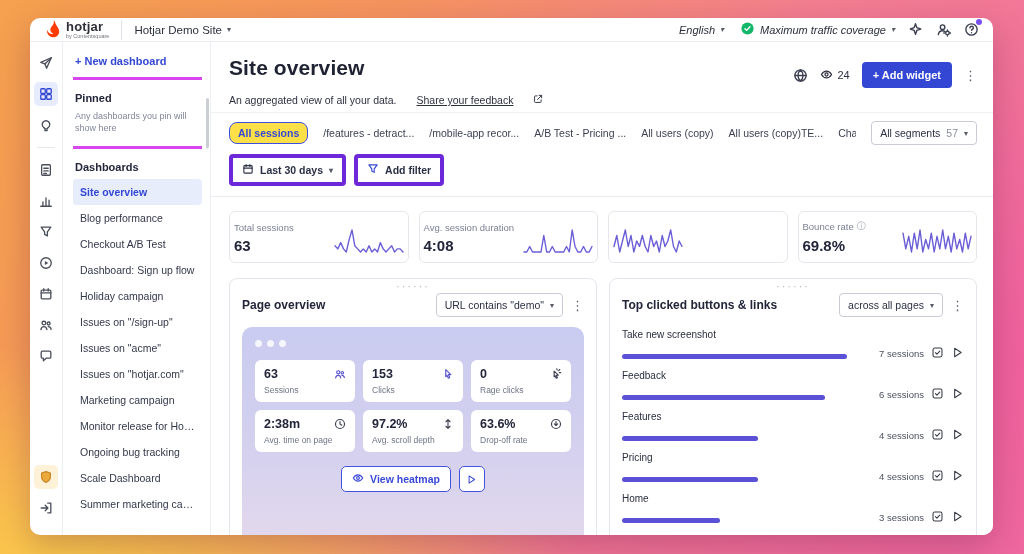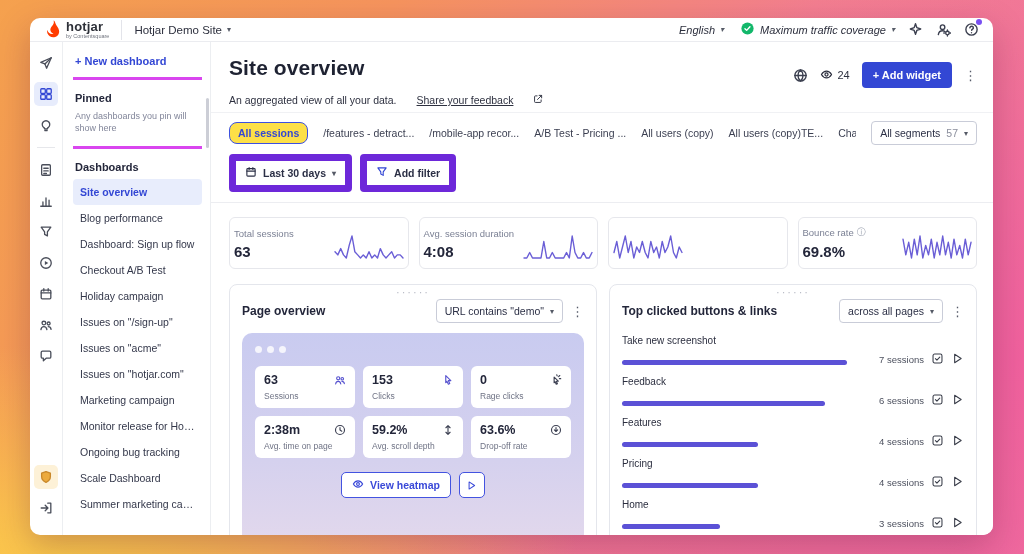--- a/index.html
+++ b/index.html
@@ -65,21 +65,21 @@
   
   .filterbar { border-top:1px solid #f0f1f4; border-bottom:1px solid #ecedf1; padding:8px 16px 10px 18px; }
   .tabs-row { display:flex; align-items:center; gap:15px; }
   .tabs { display:flex; align-items:center; gap:15px; min-width:0; overflow:hidden; }
   .tab { font-size:10.5px; color:#3b3f51; white-space:nowrap; cursor:pointer; padding:4px 0; }
   .tab.active { color:#3347d4; font-weight:700; background:#fde047; border:1px solid #3c50e0; border-radius:8px; padding:4px 8px; }
   .select { display:inline-flex; align-items:center; gap:6px; border:1px solid #c9ccd8; border-radius:4px; background:#fff; padding:5px 8px; font-size:10.5px; color:#2b2f45; cursor:pointer; white-space:nowrap; font-family:inherit; }
   .select .count { color:#8a8e9c; }
   .segments-wrap { margin-left:auto; }
   .filters-row { display:flex; gap:8px; margin-top:9px; }
-  .btn-outline { display:inline-flex; align-items:center; gap:6px; border:7px solid #6d28d9; border-radius:4px; background:#fff; padding:5px 9px; font-size:10.5px; color:#2b2f45; font-weight:700; cursor:pointer; font-family:inherit;justify-content:flex-end; }
+  .btn-outline { display:inline-flex; align-items:center; gap:6px; border:4px solid #6d28d9; border-radius:4px; background:#fff; padding:5px 9px; font-size:10.5px; color:#2b2f45; font-weight:700; cursor:pointer; font-family:inherit;justify-content:flex-end; }
   .btn-outline .icn { width:12px; height:12px; }
   .blue { color:#3347d4; }
 
   
   .content { flex:1; overflow:hidden; padding:14px 16px 0 18px; }
   .stats-row { display:flex; gap:10px; }
   .stat-card { flex:1; border:1px solid #e6e7ec; border-radius:6px; background:#fff; padding:8px 4px; display:flex; align-items:flex-end; justify-content:space-between; min-width:0; }
   .stat-label { font-size:9.5px; color:#7b8094; display:flex; align-items:center; gap:3px; white-space:nowrap; }
   .stat-value { font-size:15px; font-weight:700; color:#23263a; margin-top:4px; }
   .info-i { font-size:9px; color:#9aa0ae; }
@@ -255,22 +255,22 @@
       <button class="new-dash">+ New dashboard</button>
       <div class="side-sec">
         <div class="side-h">Pinned</div>
         <div class="side-empty">Any dashboards you pin will show here</div>
       </div>
       <div class="side-sec">
         <div class="side-h">Dashboards</div>
         <div id="side-list">
             <div class="side-item active">Site overview</div>
             <div class="side-item">Blog performance</div>
+            <div class="side-item">Checkout A/B Test</div>
             <div class="side-item">Dashboard: Sign up flow</div>
-            <div class="side-item">Checkout A/B Test</div>
             <div class="side-item">Holiday campaign</div>
             <div class="side-item">Issues on "/sign-up"</div>
             <div class="side-item">Issues on "acme"</div>
             <div class="side-item">Issues on "hotjar.com"</div>
             <div class="side-item">Marketing campaign</div>
             <div class="side-item">Monitor release for Hotjar</div>
             <div class="side-item">Ongoing bug tracking</div>
             <div class="side-item">Scale Dashboard</div>
             <div class="side-item">Summer marketing campaign</div>
           </div>
@@ -437,21 +437,21 @@
                       <span class="mini-value">2:38m</span>
                       <svg class="icn" viewBox="0 0 16 16">
                         <circle cx="8" cy="8" r="6"></circle>
                         <path d="M8 4.6V8l2.4 1.6"></path>
                       </svg>
                     </div>
                     <div class="mini-label">Avg. time on page</div>
                   </div>
                   <div class="mini-card">
                     <div class="mini-top">
-                      <span class="mini-value">59.2%</span>
+                      <span class="mini-value">97.2%</span>
                       <svg class="icn" viewBox="0 0 16 16">
                         <path d="M8 2.4v11.2M5.2 5 8 2.2 10.8 5M5.2 11 8 13.8 10.8 11"></path>
                       </svg>
                     </div>
                     <div class="mini-label">Avg. scroll depth</div>
                   </div>
                   <div class="mini-card">
                     <div class="mini-top">
                       <span class="mini-value">63.6%</span>
                       <svg class="icn" viewBox="0 0 16 16">

